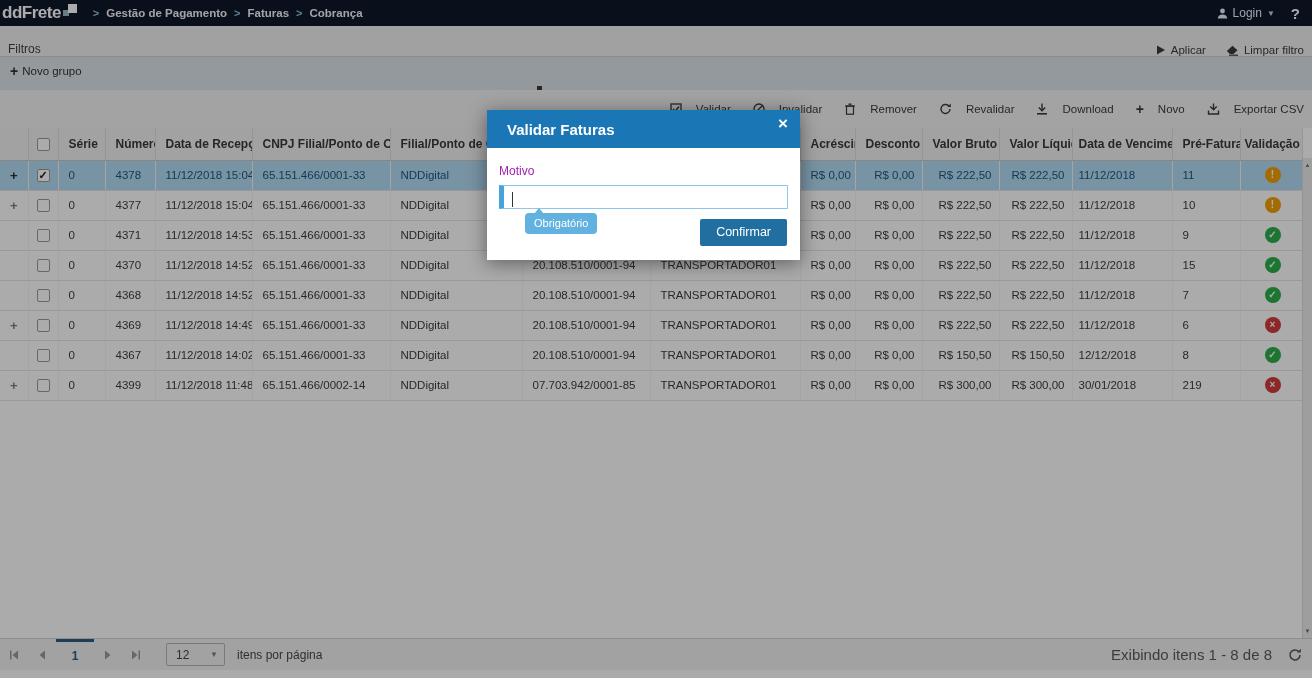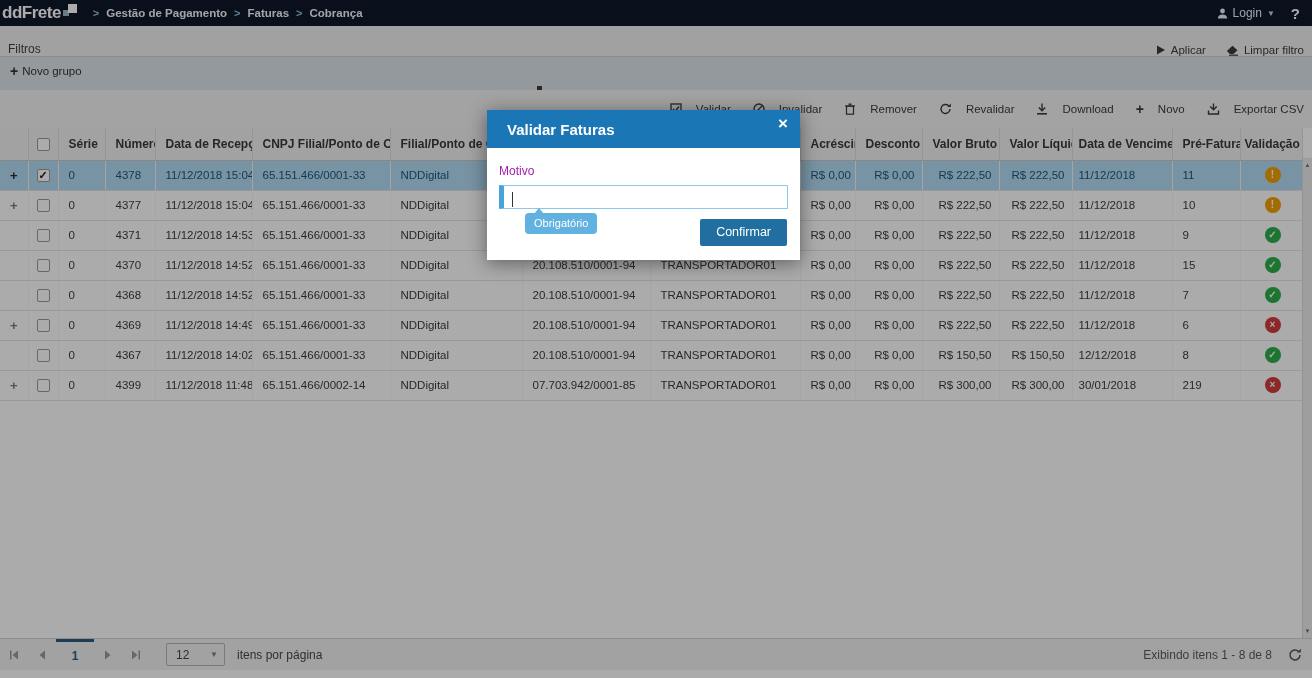--- a/index.html
+++ b/index.html
@@ -68,21 +68,21 @@
   .pagination{position:absolute;top:638px;left:0;width:1312px;height:32px;background:#f2f2f2;
     border-top:1px solid #d2d2d2;display:flex;align-items:stretch;font-size:12px;color:#555;}
   .pg-btn{width:28px;display:flex;align-items:center;justify-content:center;cursor:pointer;}
   .pg-current{display:flex;align-items:center;justify-content:center;min-width:38px;border-top:3px solid #2a5d85;
     color:#2a5d85;font-weight:bold;cursor:pointer;}
   .pg-size{align-self:center;margin-left:16px;width:59px;height:23px;border:1px solid #b5b5b5;border-radius:2px;
     display:flex;align-items:center;padding:0 6px 0 9px;color:#444;cursor:pointer;}
   .pg-size .chev{margin-left:auto;font-size:8px;color:#7d7d7d;}
   .pg-label{align-self:center;margin-left:12px;color:#474747;}
   .pg-right{margin-left:auto;display:flex;align-items:center;gap:16px;padding-right:10px;}
-  .pg-summary{font-size:12px;color:#5a5a5a;}
+  .pg-summary{font-size:15px;color:#5a5a5a;}
   .pg-refresh{cursor:pointer;display:flex;align-items:center;}
 
   
   .overlay{position:absolute;inset:0;background:rgba(0,0,0,0.33);z-index:40;}
   .modal{position:absolute;left:487px;top:110px;width:313px;z-index:50;background:#fff;
     box-shadow:0 3px 18px rgba(0,0,0,0.45);}
   .modal-header{height:38px;background:#1a76b4;color:#fff;display:flex;align-items:center;
     padding-left:20px;font-size:15px;font-weight:bold;position:relative;}
   .modal-close{position:absolute;top:5px;right:12px;font-size:17px;font-weight:bold;color:#fff;cursor:pointer;line-height:17px;}
   .modal-body{position:relative;height:112px;padding:16px 13px 0 12px;}

